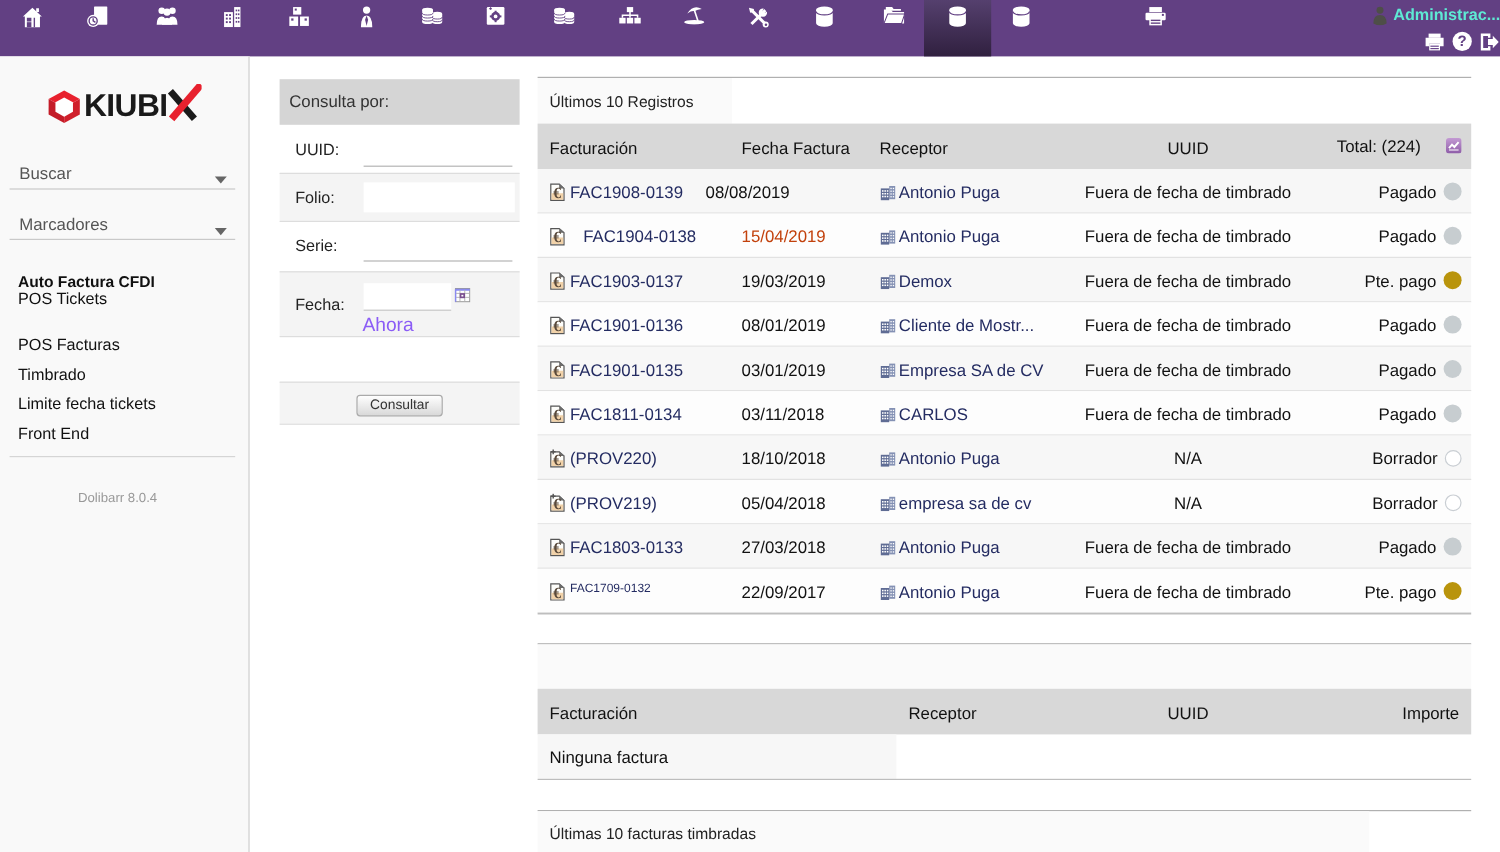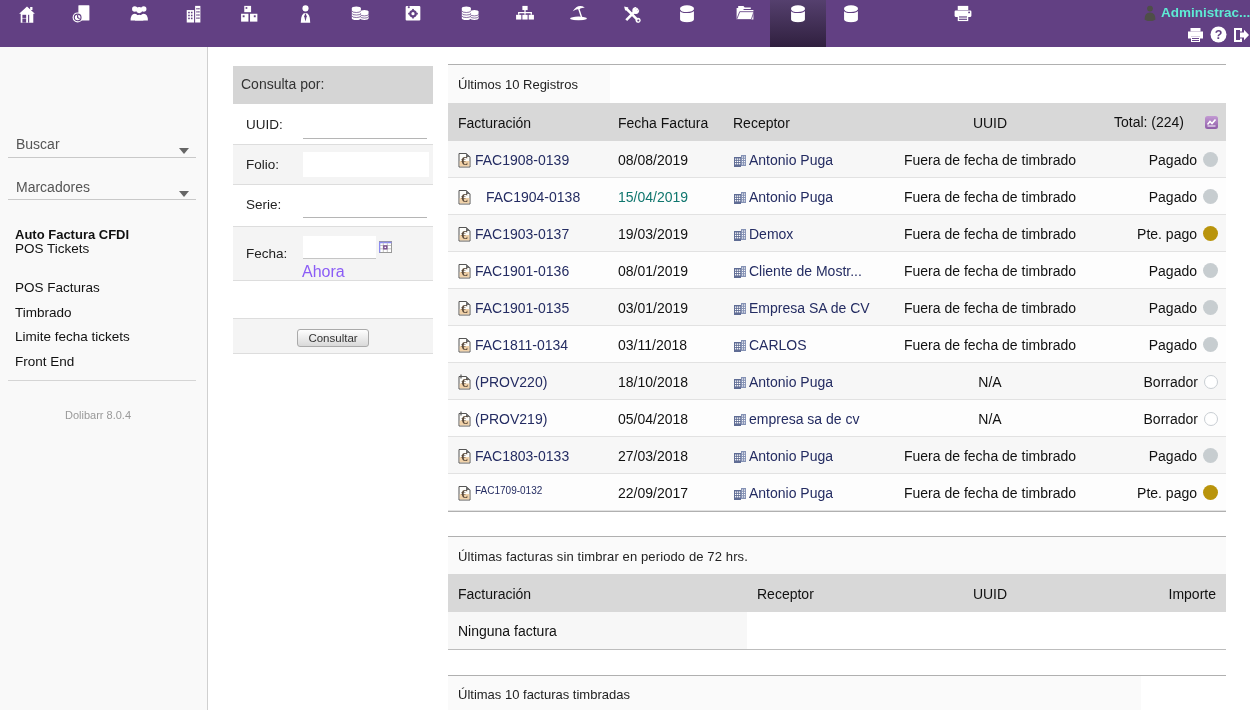--- a/index.html
+++ b/index.html
@@ -250,20 +250,34 @@
           <text x="8.5" y="12.6" font-family="Liberation Sans" font-size="12.5" font-weight="bold" fill="#624083" text-anchor="middle">?</text>
         </svg></div>
 <div style="position:absolute;left:1232px;top:27px"><svg width="17" height="16" viewBox="0 0 17 16" style="">
           <path fill="#fff" d="M2 1 h8 v3.5 h-2 v-1.5 H4 v10 h4 v-1.5 h2 V15 H2 Z"></path>
           <path fill="#fff" d="M8 5.5 h4 V2.8 L17 8 L12 13.2 V10.5 H8 Z"></path>
         </svg></div>
 
 </div>
 
 <div id="sidebar">
+  <div style="position:absolute;left:40px;top:26px;display:flex;align-items:center">
+        <svg width="27" height="28" viewBox="0 0 27 28" style="vertical-align:middle">
+          <path fill="#e8212e" d="M13.5 0.5 L26.5 7.5 L13.5 14.5 L0.5 7.5 Z"></path>
+          <path fill="#c41c28" d="M0.5 7.5 L13.5 14.5 V27.5 L0.5 20.5 Z"></path>
+          <path fill="#d01f2b" d="M26.5 7.5 L13.5 14.5 V27.5 L26.5 20.5 Z"></path>
+          <path fill="#fff" d="M13.5 6.2 L20.8 10.2 V18.2 L13.5 22.2 L6.2 18.2 V10.2 Z"></path>
+          <path fill="#e8212e" d="M13.5 8.4 L18.9 11.3 V17 L13.5 19.9 L8.1 17 V11.3 Z" opacity="0"></path>
+        </svg>
+        <span style="font-size:26.5px;font-weight:800;color:#1a1a1a;letter-spacing:-0.5px;font-family:'Liberation Sans';margin-left:3px">KIUBI</span>
+        <span style="margin-left:-2px;margin-top:-6px"><svg width="30" height="32" viewBox="0 0 30 32" style="vertical-align:middle">
+            <path d="M4 6 L24 29" stroke="#1a1a1a" stroke-width="5.6"></path>
+            <path d="M29.5 0.5 L5 29" stroke="#e8212e" stroke-width="6"></path>
+          </svg></span>
+      </div>
   <div style="position:absolute;left:16px;top:89px;font-size:14px;color:#555">Buscar</div>
   <div style="position:absolute;left:179px;top:93px"><span style="display:inline-block;width:0;height:0;border-left:5px solid transparent;border-right:5px solid transparent;border-top:6px solid #666"></span></div>
   <div style="position:absolute;left:8px;top:110px;width:188px;border-top:1px solid #c9c9c9"></div>
   <div style="position:absolute;left:16px;top:132px;font-size:14px;color:#555">Marcadores</div>
   <div style="position:absolute;left:179px;top:136px"><span style="display:inline-block;width:0;height:0;border-left:5px solid transparent;border-right:5px solid transparent;border-top:6px solid #666"></span></div>
   <div style="position:absolute;left:8px;top:152px;width:188px;border-top:1px solid #c9c9c9"></div>
   <div style="position:absolute;left:15px;top:180px;font-size:13px;font-weight:bold;color:#111;white-space:nowrap">Auto Factura CFDI</div>
       <div style="position:absolute;left:15px;top:194px;font-size:13.5px;color:#111;white-space:nowrap">POS Tickets</div>
       <div style="position:absolute;left:15px;top:233px;font-size:13.5px;color:#111;white-space:nowrap">POS Facturas</div>
       <div style="position:absolute;left:15px;top:258px;font-size:13.5px;color:#111;white-space:nowrap">Timbrado</div>
@@ -322,21 +336,21 @@
         <path d="M2.5 10 H10.5" stroke="#fff" stroke-width="1" fill="none"></path>
       </svg></div>
     <div style="position:absolute;left:448px;top:141px;width:778px;height:37px;background:#f7f7f7;border-bottom:1px solid #e2e2e2"></div>
     <div style="position:absolute;left:458px;top:152px"><svg width="13" height="16" viewBox="0 0 13 16" style="">
         <path fill="#fdfdfa" stroke="#555" stroke-width="1" d="M1 1.5 H8 L12 5 V15 H1 Z"></path>
         <path fill="#6b6b6b" d="M8 1 L12.5 5 H8 Z"></path>
         <path fill="#edc795" opacity="0.8" d="M1.6 9 H11.4 V14.4 H1.6 Z"></path>
         <text x="6.2" y="13" font-family="Liberation Serif" font-size="13" font-weight="bold" fill="#59493a" text-anchor="middle">€</text>
       </svg></div>
     <div style="position:absolute;left:475px;top:152px;font-size:14px;color:#242c62">FAC1908-0139</div>
-    <div style="position:absolute;left:618px;top:152px;font-size:14px;color:#111">08/08/2019</div>
+    <div style="position:absolute;left:588px;top:152px;font-size:14px;color:#111">08/08/2019</div>
     <div style="position:absolute;left:733px;top:153px"><svg width="14" height="14" viewBox="0 0 14 14" style="">
         <g fill="#8491b4">
           <rect x="8" y="2" width="5" height="11"></rect>
         </g>
         <g fill="#5f6c94">
           <rect x="1" y="4" width="7" height="10"></rect>
         </g>
         <g fill="#fff">
           <rect x="2" y="5.5" width="1.3" height="1.3"></rect>
           <rect x="4" y="5.5" width="1.3" height="1.3"></rect>
@@ -364,21 +378,21 @@
       <span class="dot" style="background:#c7cdd0"></span>
     </div>
     <div style="position:absolute;left:448px;top:178px;width:778px;height:37px;background:#fdfdfd;border-bottom:1px solid #e2e2e2"></div>
     <div style="position:absolute;left:458px;top:189px"><svg width="13" height="16" viewBox="0 0 13 16" style="">
         <path fill="#fdfdfa" stroke="#555" stroke-width="1" d="M1 1.5 H8 L12 5 V15 H1 Z"></path>
         <path fill="#6b6b6b" d="M8 1 L12.5 5 H8 Z"></path>
         <path fill="#edc795" opacity="0.8" d="M1.6 9 H11.4 V14.4 H1.6 Z"></path>
         <text x="6.2" y="13" font-family="Liberation Serif" font-size="13" font-weight="bold" fill="#59493a" text-anchor="middle">€</text>
       </svg></div>
     <div style="position:absolute;left:486px;top:189px;font-size:14px;color:#242c62">FAC1904-0138</div>
-    <div style="position:absolute;left:618px;top:189px;font-size:14px;color:#0f766e">15/04/2019</div>
+    <div style="position:absolute;left:618px;top:189px;font-size:14px;color:#c2410c">15/04/2019</div>
     <div style="position:absolute;left:733px;top:190px"><svg width="14" height="14" viewBox="0 0 14 14" style="">
         <g fill="#8491b4">
           <rect x="8" y="2" width="5" height="11"></rect>
         </g>
         <g fill="#5f6c94">
           <rect x="1" y="4" width="7" height="10"></rect>
         </g>
         <g fill="#fff">
           <rect x="2" y="5.5" width="1.3" height="1.3"></rect>
           <rect x="4" y="5.5" width="1.3" height="1.3"></rect>
@@ -740,21 +754,20 @@
     <div style="position:absolute;left:749px;top:485px;font-size:14px;color:#242c62">Antonio Puga</div>
     <div style="position:absolute;left:876px;top:485px;width:228px;text-align:center;font-size:14px;color:#111">Fuera de fecha de timbrado</div>
     <div style="position:absolute;left:1040px;top:474px;width:178px;height:37px;display:flex;align-items:center;justify-content:flex-end;font-size:14px;color:#111">
       <span>Pte. pago</span>
       <span class="dot" style="background:#b9940c"></span>
     </div>
     <div style="position:absolute;left:448px;top:511px;width:778px;border-top:1px solid #b0b0b0"></div>
 
 <div style="position:absolute;left:448px;top:536px;width:778px;border-top:1px solid #b0b0b0"></div>
 <div style="position:absolute;left:448px;top:537px;width:778px;height:37px;background:#fafafa"></div>
-<div style="position:absolute;left:458px;top:549px;font-size:13px;letter-spacing:0.12px;color:#222">Últimas facturas sin timbrar en periodo de 72 hrs.</div>
 <div style="position:absolute;left:448px;top:574px;width:778px;height:38px;background:#d8d8d8"></div>
 <div style="position:absolute;left:458px;top:586px;font-size:14px;color:#111">Facturación</div>
 <div style="position:absolute;left:757px;top:586px;font-size:14px;color:#111">Receptor</div>
 <div style="position:absolute;left:876px;top:586px;width:228px;text-align:center;font-size:14px;color:#111">UUID</div>
 <div style="position:absolute;left:1104px;top:586px;width:112px;text-align:right;font-size:14px;color:#111">Importe</div>
 <div style="position:absolute;left:448px;top:612px;width:299px;height:37px;background:#f7f7f7"></div>
 <div style="position:absolute;left:458px;top:623px;font-size:14px;color:#111">Ninguna factura</div>
 <div style="position:absolute;left:448px;top:649px;width:778px;border-top:1px solid #bdbdbd"></div>
 
 <div style="position:absolute;left:448px;top:675px;width:778px;border-top:1px solid #b0b0b0"></div>

